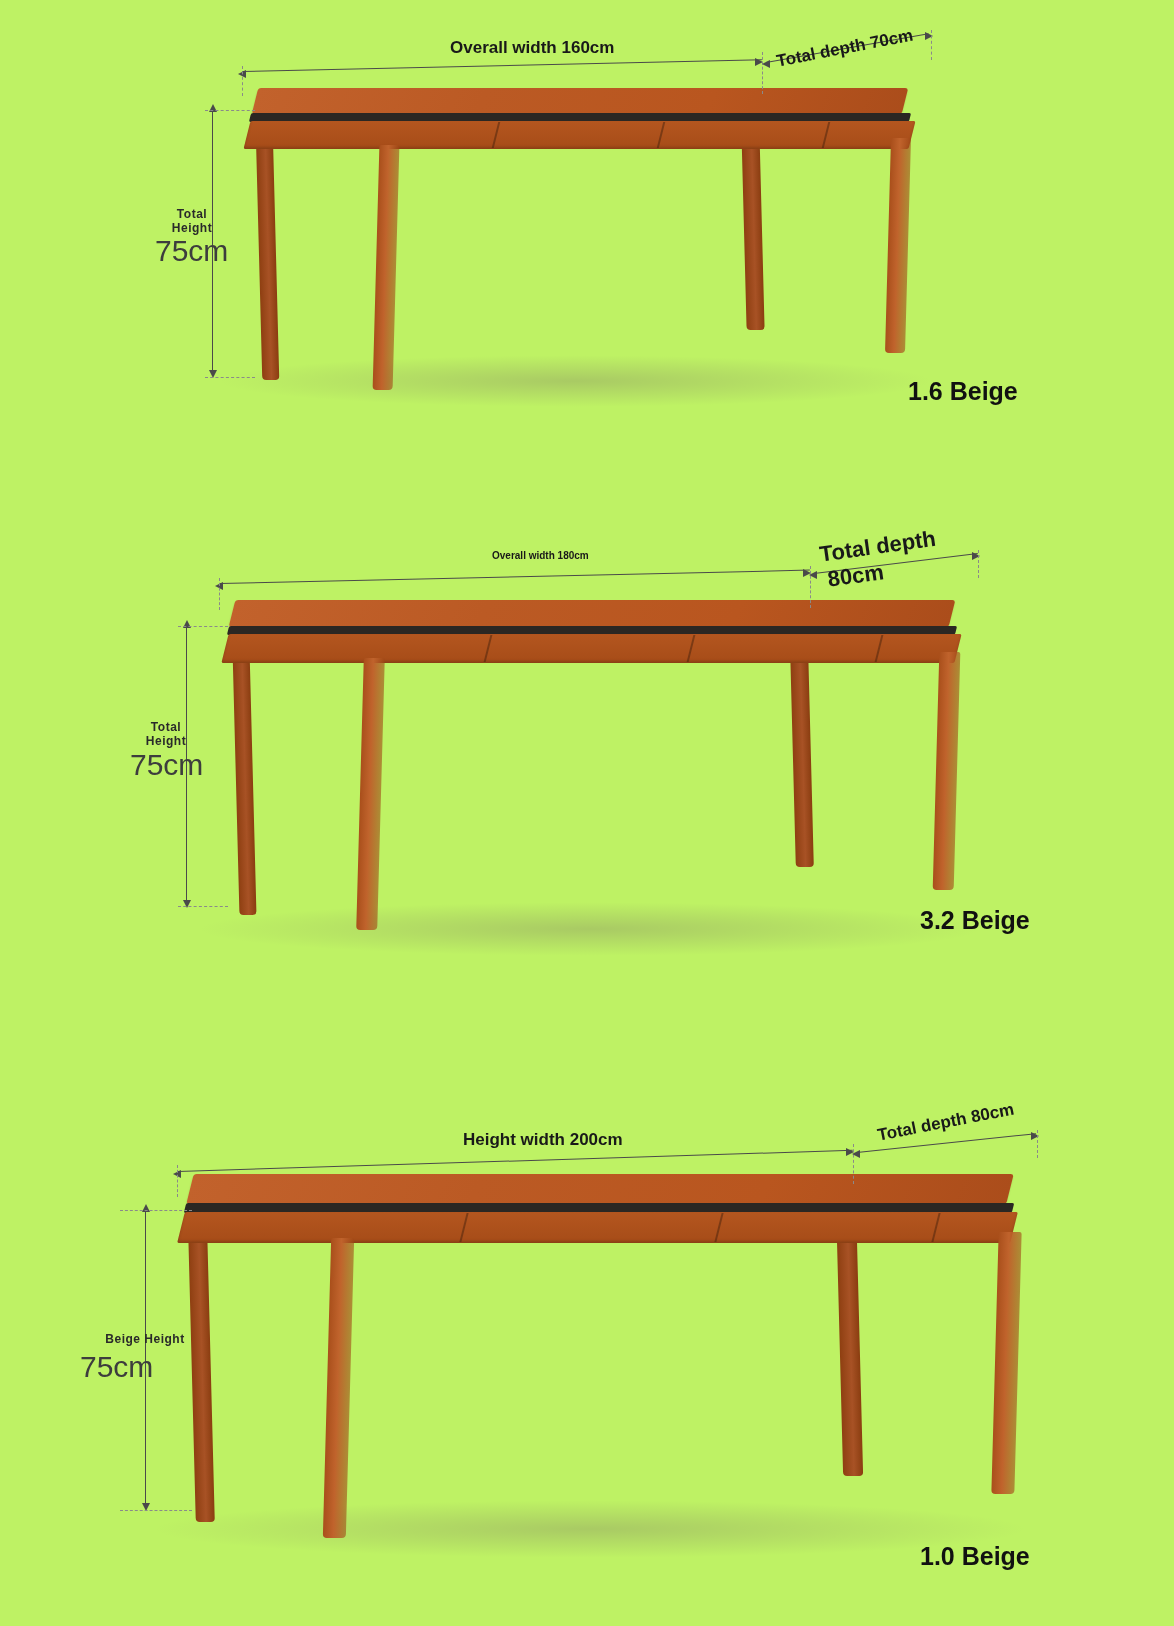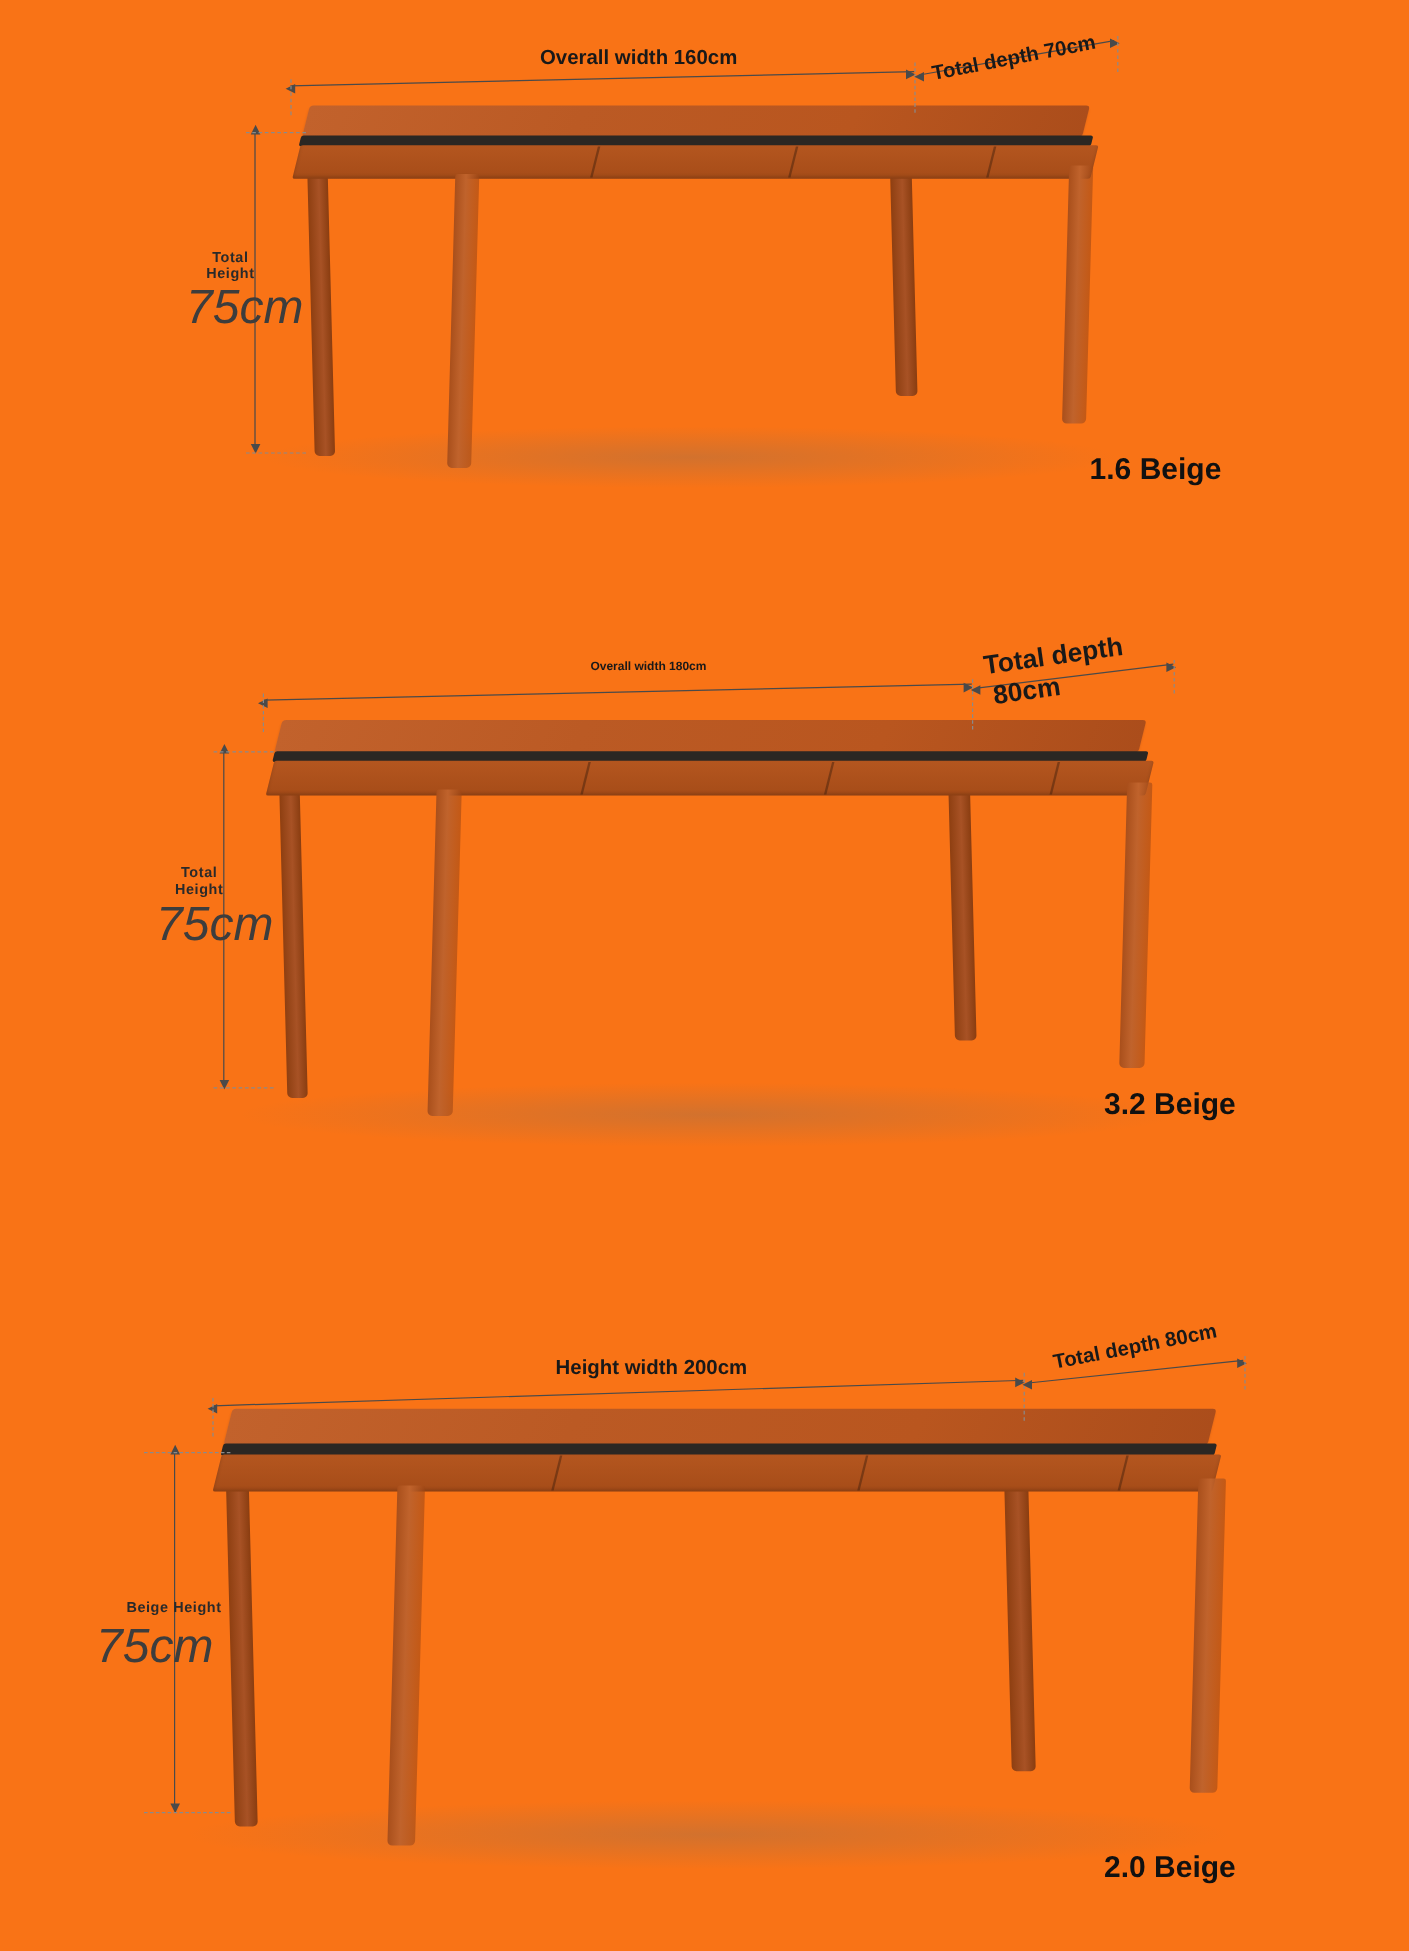--- a/index.html
+++ b/index.html
@@ -12,21 +12,21 @@
     height: 1626px;
     font-family: "Liberation Sans", sans-serif;
     color: #1a1a1a;
     overflow: hidden;
     position: relative;
   }
   .page {
     position: relative;
     width: 1174px;
     height: 1626px;
-    background: #f97316;
+    background: #bef264;
   }
   .panel {
     position: absolute;
     left: 0;
     width: 1174px;
   }
   
   .topsurface {
     position: absolute;
     background: linear-gradient(100deg, #c2622c 0%, #bb5a24 35%, #b9561f 70%, #ab4d1b 100%);
@@ -127,25 +127,24 @@
     font-size: 12px;
     font-weight: bold;
     letter-spacing: 0.5px;
     color: #2a2a2a;
     text-align: center;
     line-height: 14px;
     white-space: nowrap;
   }
   .lbl-th-val {
     position: absolute;
-    font-size: 40px;
+    font-size: 30px;
     color: #3d3d3d;
     font-weight: 400;
     white-space: nowrap;
-    font-style: italic;
   }
   .variant-name {
     position: absolute;
     font-size: 25px;
     font-weight: bold;
     color: #111;
     white-space: nowrap;
   }
 </style>
 </head>
@@ -271,16 +270,16 @@
     <div class="lbl lbl-depth rot" style="left:876px; top:66px;">Total depth 80cm</div>
 
     <div class="dimline v" style="left:145px; top:150px; width:1px; height:295px;"></div>
     <div class="arrow up" style="left:142px; top:144px;"></div>
     <div class="arrow down" style="left:142px; top:443px;"></div>
     <div class="dashed-h" style="left:120px; top:150px; width:72px;"></div>
     <div class="dashed-h" style="left:120px; top:450px; width:72px;"></div>
     <div class="lbl-th-cap" style="left:70px; top:272px; width:150px;">Beige Height</div>
     <div class="lbl-th-val" style="left:80px; top:290px;">75cm</div>
 
-    <div class="variant-name" style="left:920px; top:482px;">2.0 Beige</div>
+    <div class="variant-name" style="left:920px; top:482px;">1.0 Beige</div>
   </div>
 
 </div>
 
 </body></html>

